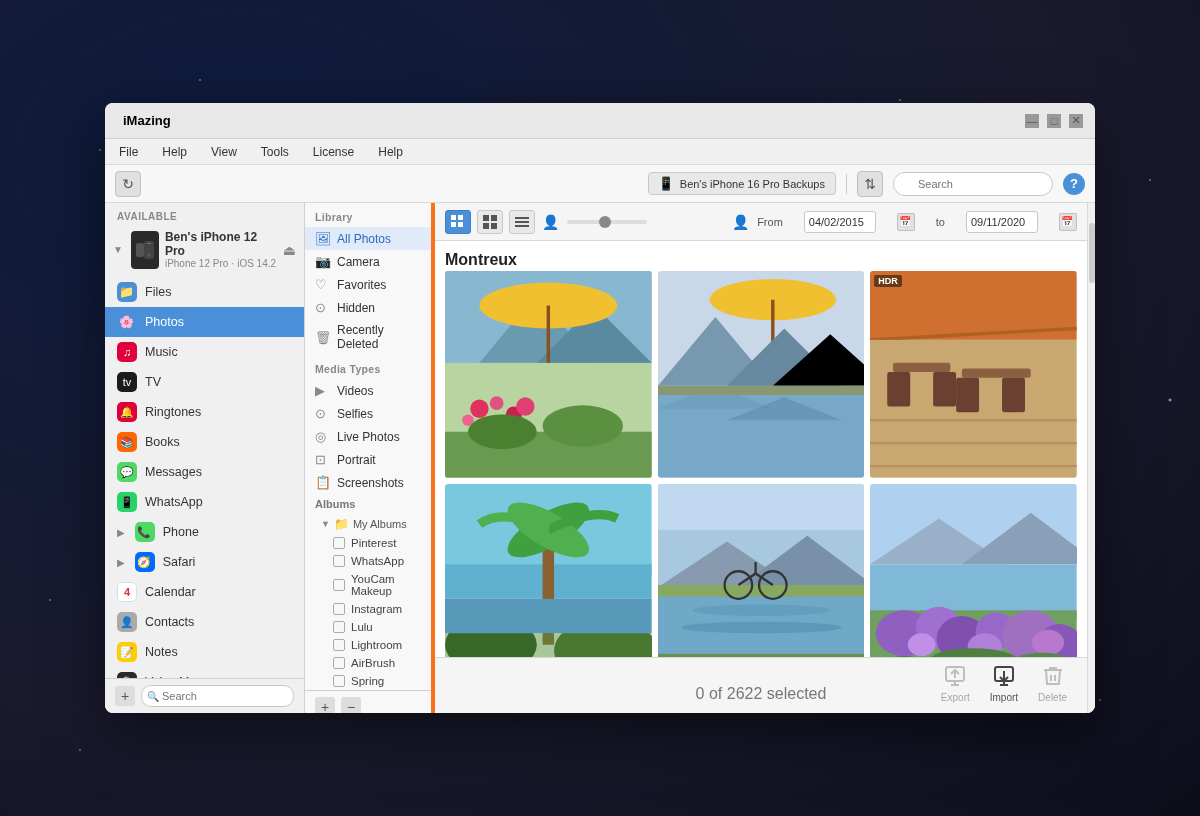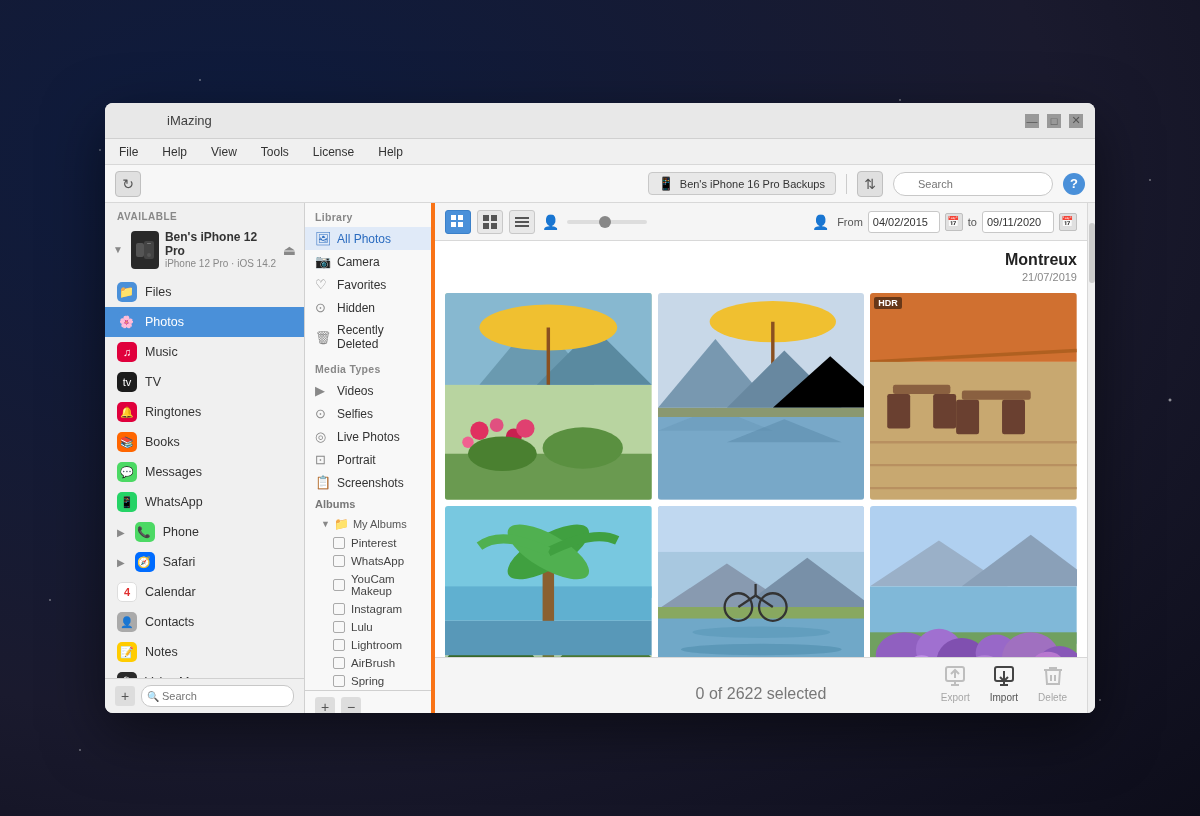--- a/index.html
+++ b/index.html
@@ -48,26 +48,25 @@
       background: #e8e8e8;
       height: 36px;
       display: flex;
       align-items: center;
       padding: 0 12px;
       border-bottom: 1px solid #d0d0d0;
       flex-shrink: 0;
     }
     .title-bar-title {
       font-size: 13px;
-      color: #404040;
-      font-weight: 400;
+      color: #000000;
+      font-weight: 700;
       flex: 1;
       text-align: left;
       padding-left: 6px;
-      margin-left: 44px;
     }
     .window-controls {
       display: flex;
       gap: 8px;
       margin-left: auto;
     }
     .win-btn {
       width: 14px;
       height: 14px;
       border: none;
@@ -475,21 +474,21 @@
       height: 12px;
       background: #888;
       border-radius: 50%;
       position: absolute;
       top: -4px;
       left: 40%;
     }
     .date-filter {
       display: flex;
       align-items: center;
-      gap: 5px;
+      gap: 21px;
       font-size: 11px;
       color: #555;
       margin-left: auto;
     }
     .date-input {
       width: 72px;
       height: 22px;
       border: 1px solid #c8c8c8;
       border-radius: 3px;
       background: #fff;
@@ -508,21 +507,20 @@
       justify-content: center;
       font-size: 10px;
       cursor: pointer;
     }
     
     .photo-grid-area {
       flex: 1;
       overflow-y: auto;
       padding: 10px;
       background: #fff;
-      text-align: right;
     }
     .photo-grid-area::-webkit-scrollbar { width: 8px; }
     .photo-grid-area::-webkit-scrollbar-track { background: #f0f0f0; }
     .photo-grid-area::-webkit-scrollbar-thumb { background: #ccc; border-radius: 4px; }
     .album-label {
       font-size: 16px;
       font-weight: 600;
       color: #222;
       margin-bottom: 2px;
     }
@@ -932,21 +930,20 @@
           <input type="text" class="date-input" value="04/02/2015" style="">
           <div class="cal-btn">📅</div>
           <span>to</span>
           <input type="text" class="date-input" value="09/11/2020" style="">
           <div class="cal-btn">📅</div>
         </div>
       </div>
 
       <div class="photo-grid-area">
         <div class="album-label">Montreux</div>
-        <div class="album-date">21/07/2019</div>
         <div class="photo-grid">
 
           <div class="photo-cell">
             <svg class="photo-svg" viewBox="0 0 180 180" xmlns="http://www.w3.org/2000/svg">
               <rect width="180" height="180" fill="#b8d4a0"></rect>
 
               <rect width="180" height="80" fill="#87b8d0"></rect>
 
               <polygon points="30,80 80,20 130,80" fill="#6a9ab0"></polygon>
               <polygon points="80,80 130,30 180,80" fill="#5a8aa0"></polygon>

